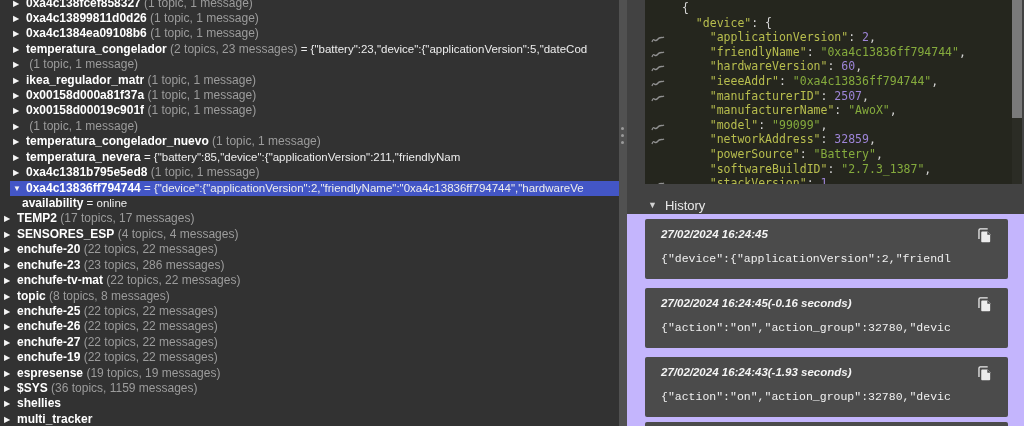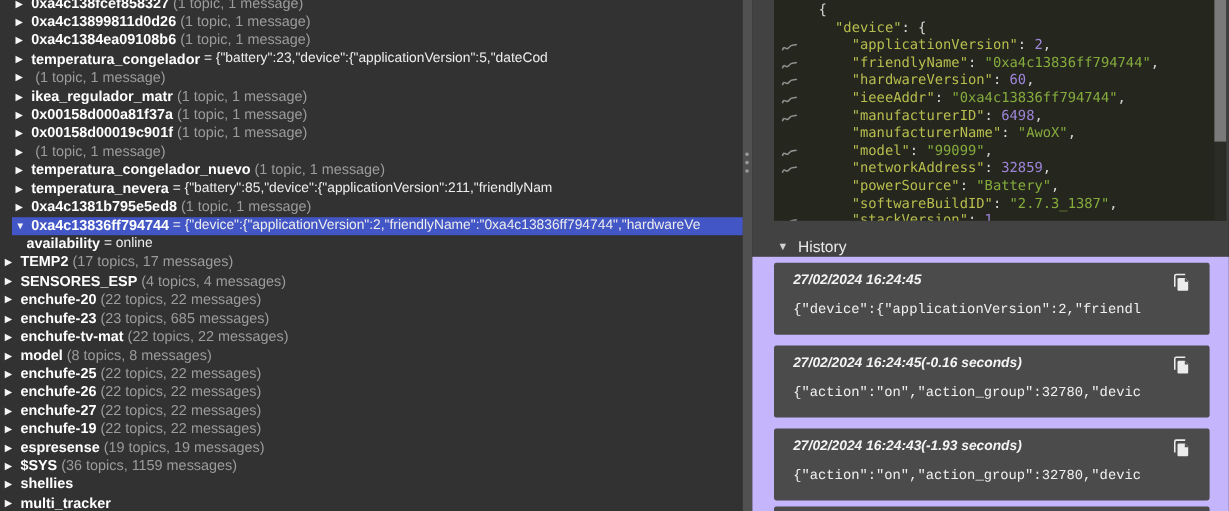--- a/index.html
+++ b/index.html
@@ -53,37 +53,37 @@
   .hist-thumb{position:absolute;right:0;top:4px;width:8px;height:33px;background:#8c8c8c;}
 </style>
 </head>
 <body>
 
 <div class="left-panel">
   <div class="tree">
       <div class="trow" style="padding-left: 13px;"><span class="arrow">▶</span><span class="tname">0xa4c138fcef858327</span><span class="tcount"> (1 topic, 1 message)</span></div>
       <div class="trow" style="padding-left: 13px;"><span class="arrow">▶</span><span class="tname">0xa4c13899811d0d26</span><span class="tcount"> (1 topic, 1 message)</span></div>
       <div class="trow" style="padding-left: 13px;"><span class="arrow">▶</span><span class="tname">0xa4c1384ea09108b6</span><span class="tcount"> (1 topic, 1 message)</span></div>
-      <div class="trow" style="padding-left: 13px;"><span class="arrow">▶</span><span class="tname">temperatura_congelador</span><span class="teq"> = </span><span class="tpayload">{"battery":23,"device":{"applicationVersion":5,"dateCod</span></div>
+      <div class="trow" style="padding-left: 13px;"><span class="arrow">▶</span><span class="tname">temperatura_congelador</span><span class="tcount"> (2 topics, 23 messages)</span><span class="teq"> = </span><span class="tpayload">{"battery":23,"device":{"applicationVersion":5,"dateCod</span></div>
       <div class="trow" style="padding-left: 13px;"><span class="arrow">▶</span><span class="tcount"> (1 topic, 1 message)</span></div>
       <div class="trow" style="padding-left: 13px;"><span class="arrow">▶</span><span class="tname">ikea_regulador_matr</span><span class="tcount"> (1 topic, 1 message)</span></div>
       <div class="trow" style="padding-left: 13px;"><span class="arrow">▶</span><span class="tname">0x00158d000a81f37a</span><span class="tcount"> (1 topic, 1 message)</span></div>
       <div class="trow" style="padding-left: 13px;"><span class="arrow">▶</span><span class="tname">0x00158d00019c901f</span><span class="tcount"> (1 topic, 1 message)</span></div>
       <div class="trow" style="padding-left: 13px;"><span class="arrow">▶</span><span class="tcount"> (1 topic, 1 message)</span></div>
       <div class="trow" style="padding-left: 13px;"><span class="arrow">▶</span><span class="tname">temperatura_congelador_nuevo</span><span class="tcount"> (1 topic, 1 message)</span></div>
       <div class="trow" style="padding-left: 13px;"><span class="arrow">▶</span><span class="tname">temperatura_nevera</span><span class="teq"> = </span><span class="tpayload">{"battery":85,"device":{"applicationVersion":211,"friendlyNam</span></div>
       <div class="trow" style="padding-left: 13px;"><span class="arrow">▶</span><span class="tname">0xa4c1381b795e5ed8</span><span class="tcount"> (1 topic, 1 message)</span></div>
       <div class="trow sel" style="margin-left: 10px; padding-left: 3px;"><span class="arrow">▼</span><span class="tname">0xa4c13836ff794744</span><span class="teq"> = </span><span class="tpayload">{"device":{"applicationVersion":2,"friendlyName":"0xa4c13836ff794744","hardwareVe</span></div>
       <div class="trow" style="padding-left: 22px;"><span class="tname">availability</span><span class="teq"> = </span><span class="tpayload">online</span></div>
       <div class="trow" style="padding-left: 4px;"><span class="arrow">▶</span><span class="tname">TEMP2</span><span class="tcount"> (17 topics, 17 messages)</span></div>
       <div class="trow" style="padding-left: 4px;"><span class="arrow">▶</span><span class="tname">SENSORES_ESP</span><span class="tcount"> (4 topics, 4 messages)</span></div>
       <div class="trow" style="padding-left: 4px;"><span class="arrow">▶</span><span class="tname">enchufe-20</span><span class="tcount"> (22 topics, 22 messages)</span></div>
-      <div class="trow" style="padding-left: 4px;"><span class="arrow">▶</span><span class="tname">enchufe-23</span><span class="tcount"> (23 topics, 685 messages)</span></div>
+      <div class="trow" style="padding-left: 4px;"><span class="arrow">▶</span><span class="tname">enchufe-23</span><span class="tcount"> (23 topics, 286 messages)</span></div>
       <div class="trow" style="padding-left: 4px;"><span class="arrow">▶</span><span class="tname">enchufe-tv-mat</span><span class="tcount"> (22 topics, 22 messages)</span></div>
-      <div class="trow" style="padding-left: 4px;"><span class="arrow">▶</span><span class="tname">model</span><span class="tcount"> (8 topics, 8 messages)</span></div>
+      <div class="trow" style="padding-left: 4px;"><span class="arrow">▶</span><span class="tname">topic</span><span class="tcount"> (8 topics, 8 messages)</span></div>
       <div class="trow" style="padding-left: 4px;"><span class="arrow">▶</span><span class="tname">enchufe-25</span><span class="tcount"> (22 topics, 22 messages)</span></div>
       <div class="trow" style="padding-left: 4px;"><span class="arrow">▶</span><span class="tname">enchufe-26</span><span class="tcount"> (22 topics, 22 messages)</span></div>
       <div class="trow" style="padding-left: 4px;"><span class="arrow">▶</span><span class="tname">enchufe-27</span><span class="tcount"> (22 topics, 22 messages)</span></div>
       <div class="trow" style="padding-left: 4px;"><span class="arrow">▶</span><span class="tname">enchufe-19</span><span class="tcount"> (22 topics, 22 messages)</span></div>
       <div class="trow" style="padding-left: 4px;"><span class="arrow">▶</span><span class="tname">espresense</span><span class="tcount"> (19 topics, 19 messages)</span></div>
       <div class="trow" style="padding-left: 4px;"><span class="arrow">▶</span><span class="tname">$SYS</span><span class="tcount"> (36 topics, 1159 messages)</span></div>
       <div class="trow" style="padding-left: 4px;"><span class="arrow">▶</span><span class="tname">shellies</span></div>
       <div class="trow" style="padding-left: 4px;"><span class="arrow">▶</span><span class="tname">multi_tracker</span></div>
     </div>
 </div>
@@ -108,21 +108,21 @@
               <path d="M1 7 C2.5 1.5, 4 8, 6.5 4.5 S 11 3.5, 13 2" stroke="#909090" fill="none" stroke-width="1.3"></path>
             </svg></span><span class="jp">    </span><span class="jk">"friendlyName"</span><span class="jp">: </span><span class="js">"0xa4c13836ff794744"</span><span class="jp">,</span></div>
         <div class="jline"><span class="jsq"><svg width="14" height="9" viewBox="0 0 14 9">
               <path d="M1 7 C2.5 1.5, 4 8, 6.5 4.5 S 11 3.5, 13 2" stroke="#909090" fill="none" stroke-width="1.3"></path>
             </svg></span><span class="jp">    </span><span class="jk">"hardwareVersion"</span><span class="jp">: </span><span class="jn">60</span><span class="jp">,</span></div>
         <div class="jline"><span class="jsq"><svg width="14" height="9" viewBox="0 0 14 9">
               <path d="M1 7 C2.5 1.5, 4 8, 6.5 4.5 S 11 3.5, 13 2" stroke="#909090" fill="none" stroke-width="1.3"></path>
             </svg></span><span class="jp">    </span><span class="jk">"ieeeAddr"</span><span class="jp">: </span><span class="js">"0xa4c13836ff794744"</span><span class="jp">,</span></div>
         <div class="jline"><span class="jsq"><svg width="14" height="9" viewBox="0 0 14 9">
               <path d="M1 7 C2.5 1.5, 4 8, 6.5 4.5 S 11 3.5, 13 2" stroke="#909090" fill="none" stroke-width="1.3"></path>
-            </svg></span><span class="jp">    </span><span class="jk">"manufacturerID"</span><span class="jp">: </span><span class="jn">6498</span><span class="jp">,</span></div>
+            </svg></span><span class="jp">    </span><span class="jk">"manufacturerID"</span><span class="jp">: </span><span class="jn">2507</span><span class="jp">,</span></div>
         <div class="jline"><span class="jp">    </span><span class="jk">"manufacturerName"</span><span class="jp">: </span><span class="js">"AwoX"</span><span class="jp">,</span></div>
         <div class="jline"><span class="jsq"><svg width="14" height="9" viewBox="0 0 14 9">
               <path d="M1 7 C2.5 1.5, 4 8, 6.5 4.5 S 11 3.5, 13 2" stroke="#909090" fill="none" stroke-width="1.3"></path>
             </svg></span><span class="jp">    </span><span class="jk">"model"</span><span class="jp">: </span><span class="js">"99099"</span><span class="jp">,</span></div>
         <div class="jline"><span class="jsq"><svg width="14" height="9" viewBox="0 0 14 9">
               <path d="M1 7 C2.5 1.5, 4 8, 6.5 4.5 S 11 3.5, 13 2" stroke="#909090" fill="none" stroke-width="1.3"></path>
             </svg></span><span class="jp">    </span><span class="jk">"networkAddress"</span><span class="jp">: </span><span class="jn">32859</span><span class="jp">,</span></div>
         <div class="jline"><span class="jp">    </span><span class="jk">"powerSource"</span><span class="jp">: </span><span class="js">"Battery"</span><span class="jp">,</span></div>
         <div class="jline"><span class="jp">    </span><span class="jk">"softwareBuildID"</span><span class="jp">: </span><span class="js">"2.7.3_1387"</span><span class="jp">,</span></div>
         <div class="jline"><span class="jsq"><svg width="14" height="9" viewBox="0 0 14 9">

